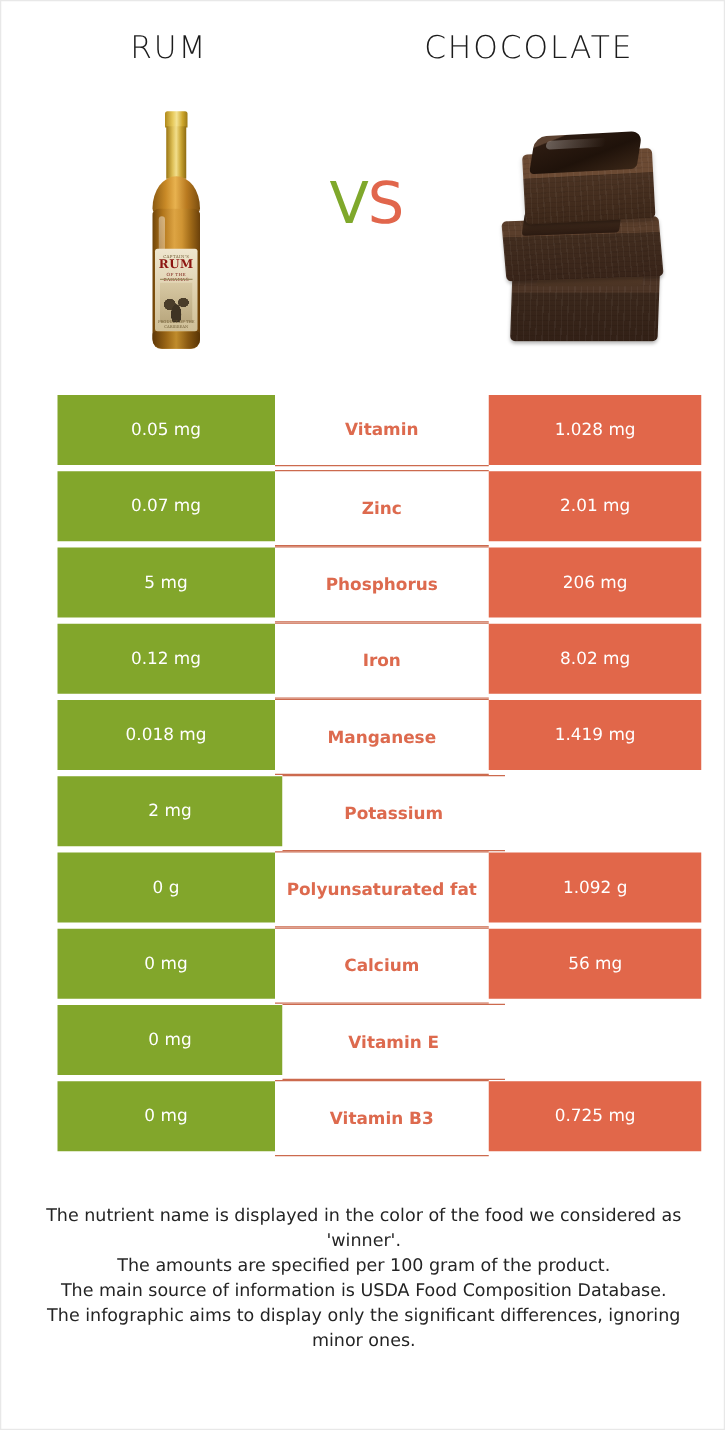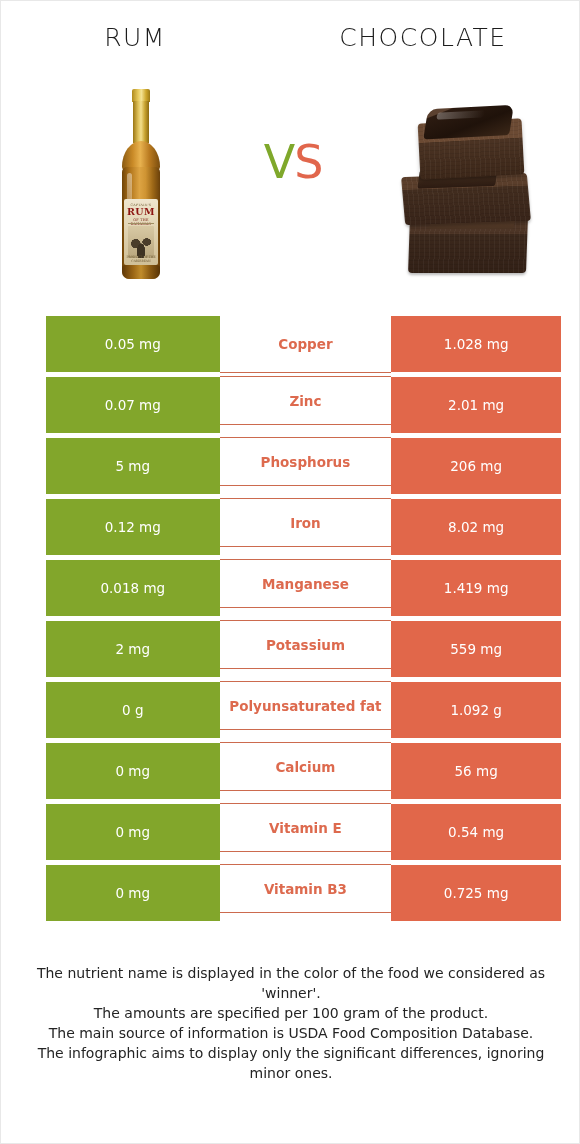--- a/index.html
+++ b/index.html
@@ -222,21 +222,21 @@
     color: #ffffff;
   }
   .cell-mid {
     width: 178px;
     background: #ffffff;
     color: #DD6A4E;
     font-weight: 700;
     border-top: 1px solid #CC6A4E;
     border-bottom: 1px solid #CC6A4E;
     margin-top: -1px;
-    height: 49px;
+    height: 61px;
   }
   .row:first-child .cell-mid { border-top: none; margin-top: 0; height: 57px; }
   .cell-right {
     width: 176px;
     background: #E1674A;
     color: #ffffff;
   }
 
   
   .footer {
@@ -295,21 +295,21 @@
     <div class="ch ch-top">
       <div class="ch-grain"></div>
       <div class="ch-top-face"></div>
     </div>
   </div>
 </div>
 
 <div class="table" id="nutrient-table">
     <div class="row">
       <div class="cell cell-left">0.05 mg</div>
-      <div class="cell cell-mid">Copper</div>
+      <div class="cell cell-mid">Vitamin</div>
       <div class="cell cell-right">1.028 mg</div>
     </div>
     <div class="row">
       <div class="cell cell-left">0.07 mg</div>
       <div class="cell cell-mid">Zinc</div>
       <div class="cell cell-right">2.01 mg</div>
     </div>
     <div class="row">
       <div class="cell cell-left">5 mg</div>
       <div class="cell cell-mid">Phosphorus</div>
@@ -321,36 +321,34 @@
       <div class="cell cell-right">8.02 mg</div>
     </div>
     <div class="row">
       <div class="cell cell-left">0.018 mg</div>
       <div class="cell cell-mid">Manganese</div>
       <div class="cell cell-right">1.419 mg</div>
     </div>
     <div class="row">
       <div class="cell cell-left">2 mg</div>
       <div class="cell cell-mid">Potassium</div>
-      <div class="cell cell-right">559 mg</div>
     </div>
     <div class="row">
       <div class="cell cell-left">0 g</div>
       <div class="cell cell-mid">Polyunsaturated fat</div>
       <div class="cell cell-right">1.092 g</div>
     </div>
     <div class="row">
       <div class="cell cell-left">0 mg</div>
       <div class="cell cell-mid">Calcium</div>
       <div class="cell cell-right">56 mg</div>
     </div>
     <div class="row">
       <div class="cell cell-left">0 mg</div>
       <div class="cell cell-mid">Vitamin E</div>
-      <div class="cell cell-right">0.54 mg</div>
     </div>
     <div class="row">
       <div class="cell cell-left">0 mg</div>
       <div class="cell cell-mid">Vitamin B3</div>
       <div class="cell cell-right">0.725 mg</div>
     </div>
   </div>
 
 <div class="footer">
   <p>The nutrient name is displayed in the color of the food we considered as 'winner'.</p>

